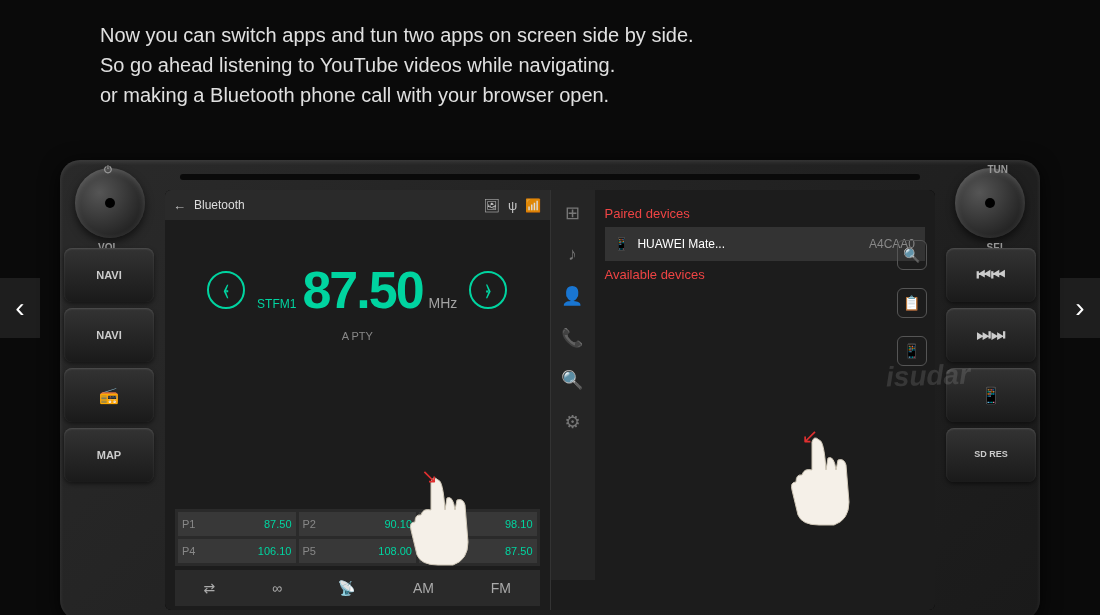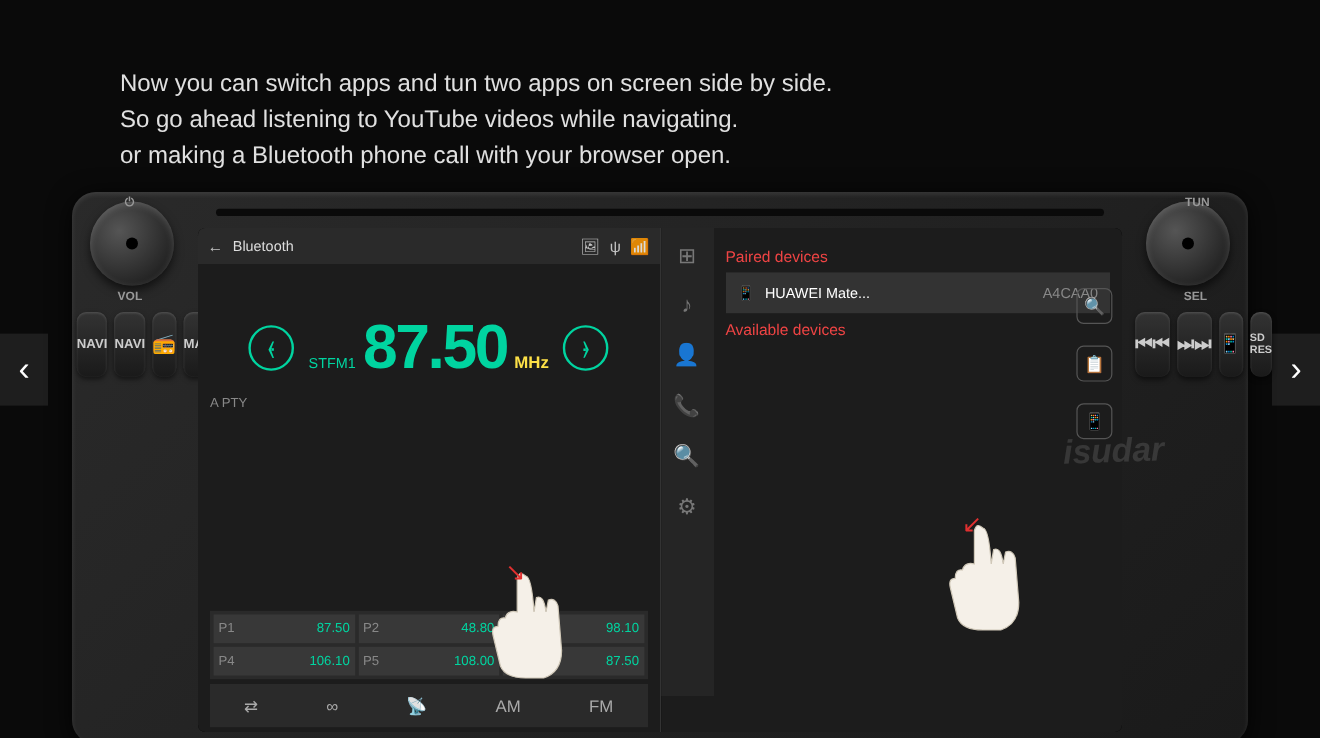--- a/index.html
+++ b/index.html
@@ -1,43 +1,43 @@
 <!DOCTYPE html>
 <html><head>
 <meta charset="utf-8">
 <style>
 *{margin:0;padding:0;box-sizing:border-box;}
 body{width:1100px;height:615px;background:#0a0a0a;font-family:Arial,sans-serif;color:#fff;overflow:hidden;position:relative;}
-.promo-text{padding:20px 100px 10px;font-size:20px;font-weight:300;line-height:1.5;color:#e0e0e0;margin-top:35px;}
+.promo-text{padding:20px 100px 10px;font-size:20px;font-weight:300;line-height:1.5;color:#e0e0e0;}
 .device-wrap{position:absolute;left:50%;top:160px;transform:translateX(-50%);width:980px;height:460px;}
 .bezel{width:100%;height:100%;background:linear-gradient(135deg,#2a2a2a,#1a1a1a);border-radius:20px;position:relative;box-shadow:inset 0 2px 4px rgba(255,255,255,0.1),0 4px 20px rgba(0,0,0,0.8);}
 .knob{position:absolute;width:70px;height:70px;border-radius:50%;background:radial-gradient(circle at 35% 35%,#555,#111);box-shadow:inset 0 2px 6px rgba(255,255,255,0.2),0 4px 8px rgba(0,0,0,0.6);}
 .knob-left{top:8px;left:15px;}
 .knob-right{top:8px;right:15px;}
 .knob::after{content:"";position:absolute;top:50%;left:50%;width:10px;height:10px;background:#000;border-radius:50%;transform:translate(-50%,-50%);}
 .knob-label{position:absolute;font-size:10px;color:#999;font-weight:bold;}
-.side-btns{position:absolute;top:100px;width:90px;display:flex;flex-direction:row;gap:6px;}
+.side-btns{position:absolute;top:88px;width:90px;display:flex;flex-direction:column;gap:6px;}
 .side-left{left:4px;}
 .side-right{right:4px;}
 .side-btn{height:54px;background:linear-gradient(180deg,#333,#1a1a1a);border-radius:8px;display:flex;align-items:center;justify-content:center;font-size:11px;color:#ccc;font-weight:bold;box-shadow:inset 0 1px 2px rgba(255,255,255,0.15),0 2px 4px rgba(0,0,0,0.5);}
 .side-btn .icon{font-size:16px;}
 .screens{position:absolute;top:30px;left:105px;right:105px;bottom:10px;display:flex;background:#000;border-radius:6px;overflow:hidden;}
 .screen{flex:1;position:relative;background:#1c1c1c;}
 .screen:first-child{border-right:1px solid #333;}
 .status-bar{height:30px;background:#2a2a2a;display:flex;align-items:center;padding:0 8px;font-size:12px;color:#ddd;gap:8px;}
 .status-bar .sb-icon{font-size:13px;opacity:0.85;}
 .status-bar .grow{flex:1;}
 .radio-body{padding:10px;position:relative;height:calc(100% - 30px);}
 .freq-display{display:flex;align-items:center;justify-content:center;gap:12px;margin:30px 0 10px;}
 .nav-circle{width:38px;height:38px;border:2px solid #00d4a0;border-radius:50%;display:flex;align-items:center;justify-content:center;color:#00d4a0;font-size:14px;font-weight:bold;}
 .freq-main{display:flex;align-items:baseline;gap:6px;}
 .band-label{font-size:12px;color:#00d4a0;display:flex;flex-direction:row;line-height:1.2;}
 .freq-num{font-size:52px;font-weight:bold;color:#00d4a0;letter-spacing:-2px;}
-.freq-unit{font-size:14px;color:#fde047;font-weight:bold;}
-.radio-info{font-size:11px;color:#888;margin:8px 0;}
+.freq-unit{font-size:14px;color:#a3a3a3;}
+.radio-info{text-align:center;font-size:11px;color:#888;margin:8px 0;}
 .presets{position:absolute;bottom:44px;left:10px;right:10px;display:grid;grid-template-columns:repeat(3,1fr);gap:3px;background:#2a2a2a;padding:3px;}
 .preset{background:#383838;padding:6px 4px;display:flex;justify-content:space-between;font-size:11px;}
 .preset .pn{color:#888;}
 .preset .pv{color:#00d4a0;}
 .radio-bottom{position:absolute;bottom:4px;left:10px;right:10px;height:36px;display:flex;align-items:center;justify-content:space-around;background:#2a2a2a;}
 .rb-icon{color:#aaa;font-size:14px;}
 .bt-body{display:flex;height:calc(100% - 30px);}
 .bt-sidebar{width:44px;background:#252525;display:flex;flex-direction:column;align-items:center;padding:12px 0;gap:20px;}
 .bt-sb-icon{color:#777;font-size:18px;}
 .bt-sb-icon.active{color:#00d4a0;}
@@ -125,21 +125,21 @@
             <div class="nav-circle">⦒</div>
           </div>
           <div class="radio-info">A   PTY</div>
           <div class="presets">
             <div class="preset">
                 <span class="pn">P1</span>
                 <span class="pv">87.50</span>
               </div>
             <div class="preset">
                 <span class="pn">P2</span>
-                <span class="pv">48.80</span>
+                <span class="pv">90.10</span>
               </div>
             <div class="preset">
                 <span class="pn">P3</span>
                 <span class="pv">98.10</span>
               </div>
             <div class="preset">
                 <span class="pn">P4</span>
                 <span class="pv">106.10</span>
               </div>
             <div class="preset">

